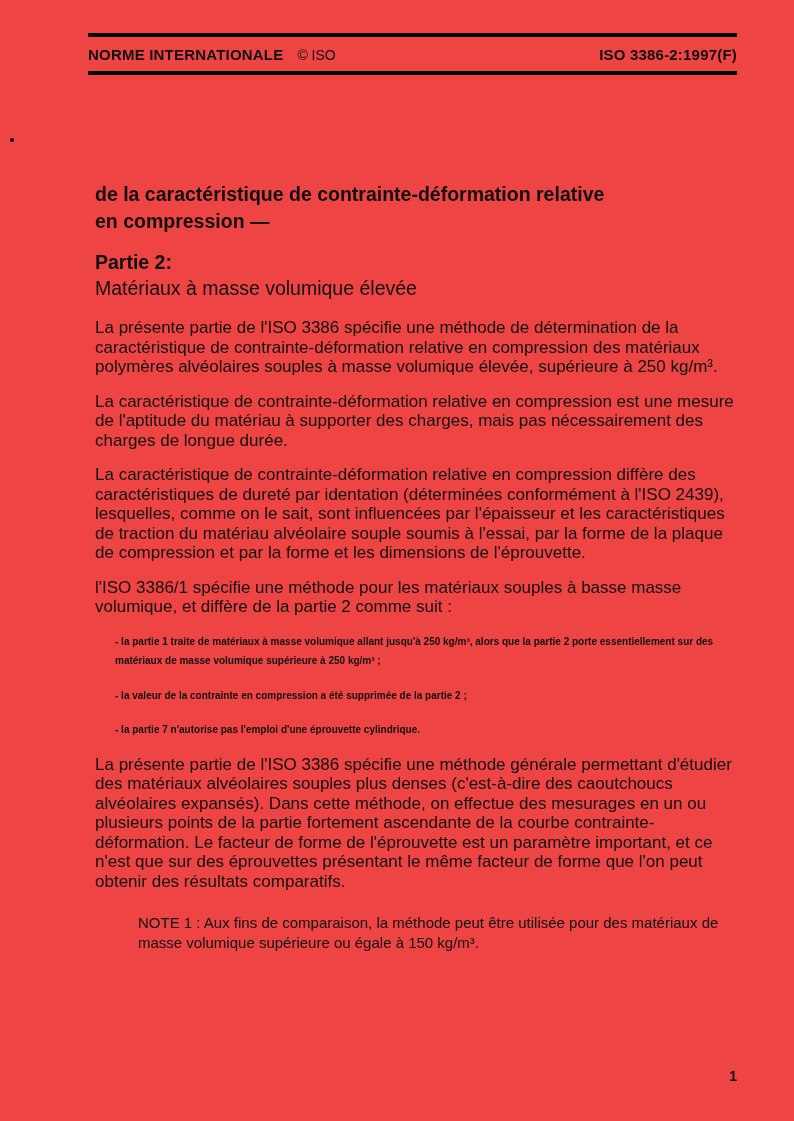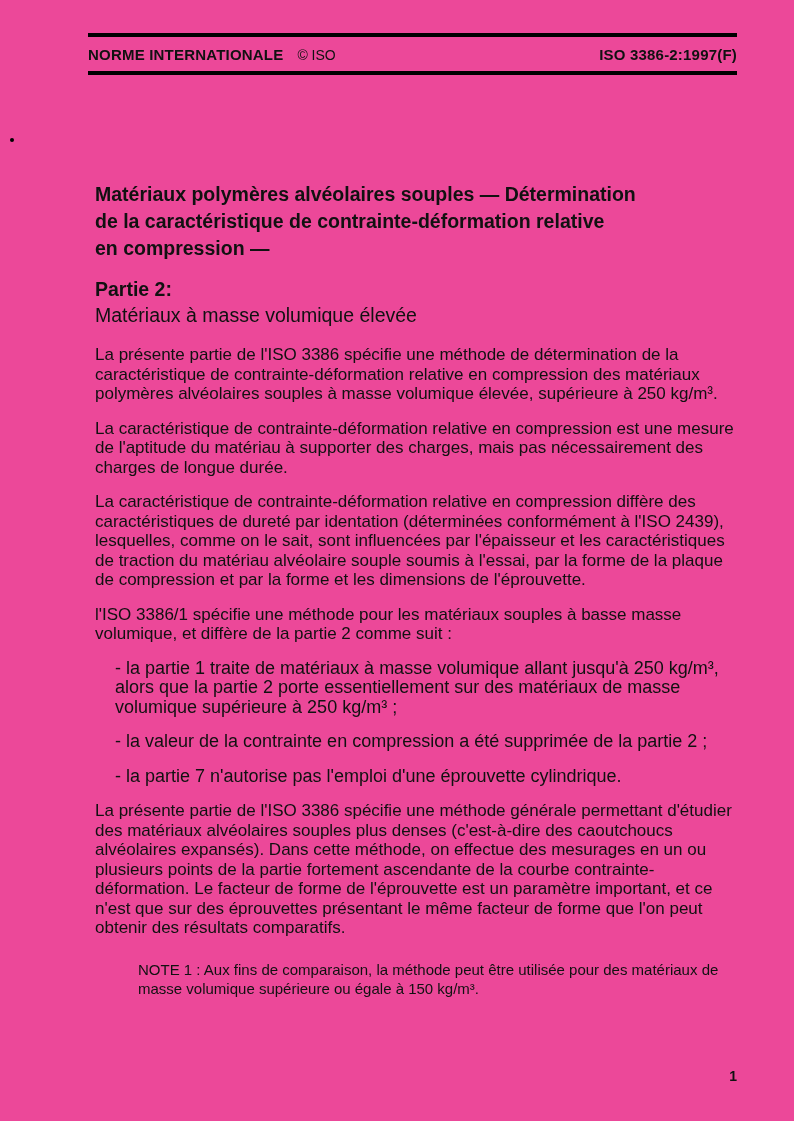--- a/index.html
+++ b/index.html
@@ -1,21 +1,21 @@
 <!DOCTYPE html>
 <html><head>
 <meta charset="utf-8">
 <style>
   * { margin: 0; padding: 0; box-sizing: border-box; }
   html, body { background: #ffffff; }
   .page {
     width: 794px;
     height: 1121px;
     position: relative;
-    background: #ec4899;
+    background: #ef4444;
     font-family: "Liberation Sans", sans-serif;
     color: #111111;
     overflow: hidden;
   }
   .header { margin: 33px 57px 0 88px; }
   .rule { height: 4px; background: #000000; }
   .header-row {
     display: flex;
     justify-content: space-between;
     align-items: center;
@@ -35,21 +35,21 @@
     line-height: 27px;
   }
   .part-block { margin-top: 14px; font-size: 19.5px; line-height: 26px; }
   .part-label { font-weight: bold; }
 
   .section-heading { margin-top: 46px; font-size: 13.5px; font-weight: bold; }
   .section-heading .num { display: inline-block; width: 37px; }
 
   p.body { margin-top: 15px; font-size: 17px; line-height: 19.5px; }
   p.first-after-heading { margin-top: 17px; }
-  p.list-item { margin-top: 15px; margin-left: 20px; margin-right: 0; font-size: 18px; line-height: 19.5px; }
+  p.list-item { margin-top: 15px; margin-left: 20px; margin-right: 0; font-size: 10px; line-height: 19.5px; font-weight: bold; }
   p.note { margin-top: 22px; margin-left: 43px; font-size: 15px; line-height: 19.5px; }
 
   .page-number {
     position: absolute;
     right: 57px;
     top: 1068px;
     font-weight: bold;
     font-size: 14px;
   }
   .margin-dot {
@@ -77,21 +77,20 @@
         <span class="copy">© ISO</span>
       </div>
       <div class="header-right">ISO 3386-2:1997(F)</div>
     </div>
     <div class="rule"></div>
   </div>
 
   <div class="main">
 
     <div class="doc-title">
-      <div>Matériaux polymères alvéolaires souples — Détermination</div>
       <div>de la caractéristique de contrainte-déformation relative</div>
       <div>en compression —</div>
     </div>
 
     <div class="part-block">
       <div class="part-label">Partie 2:</div>
       <div>Matériaux à masse volumique élevée</div>
     </div>
 
 

